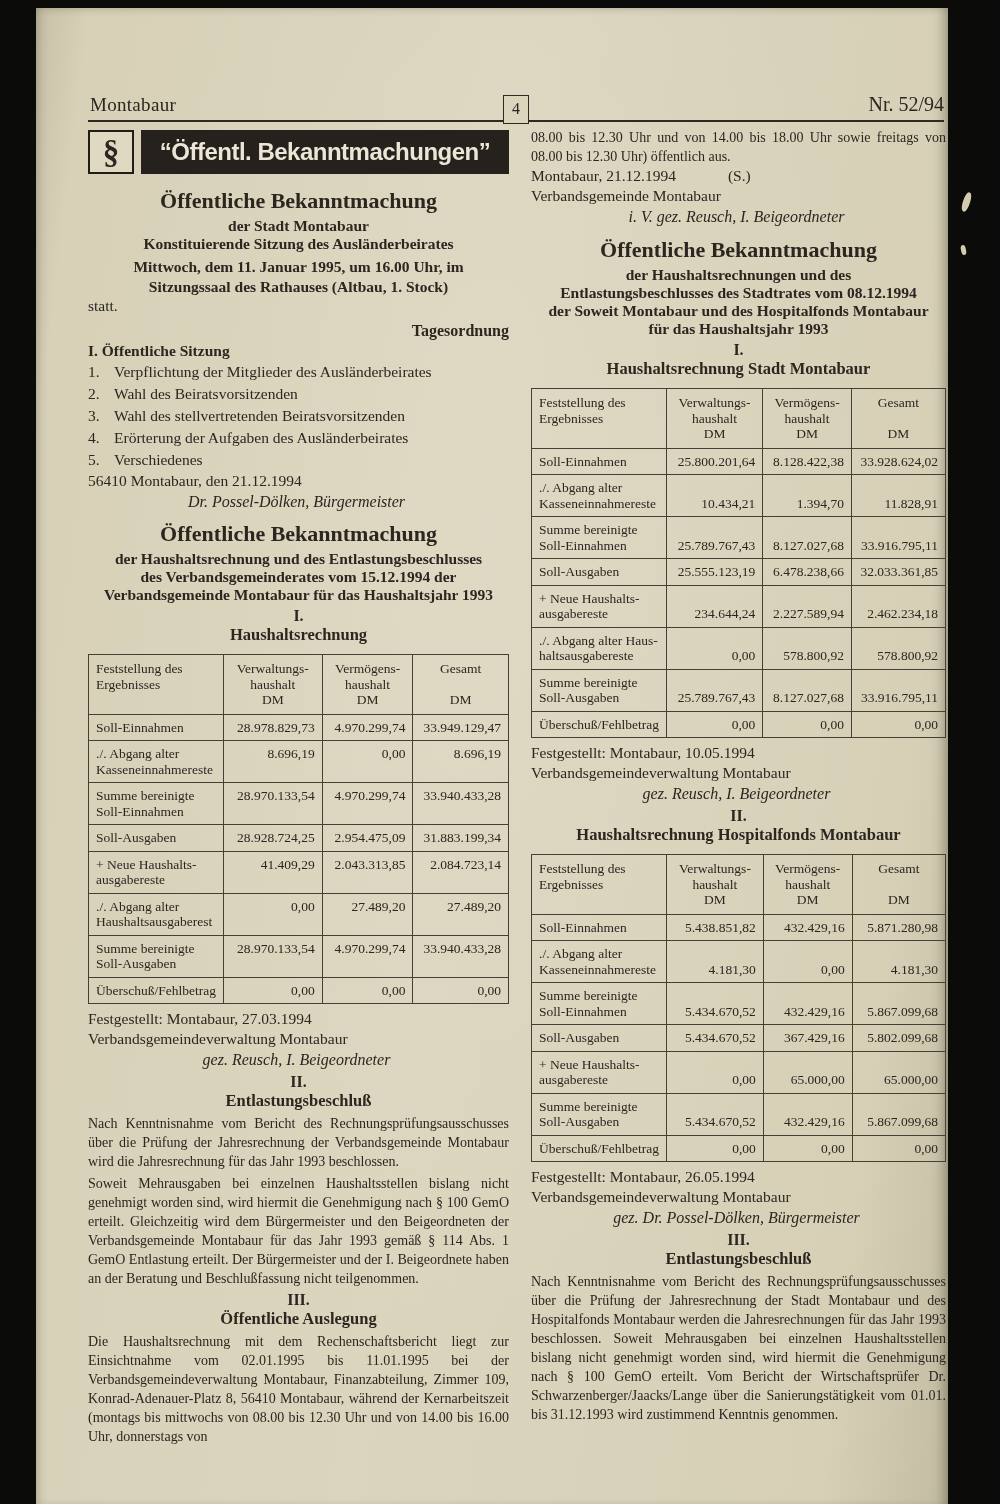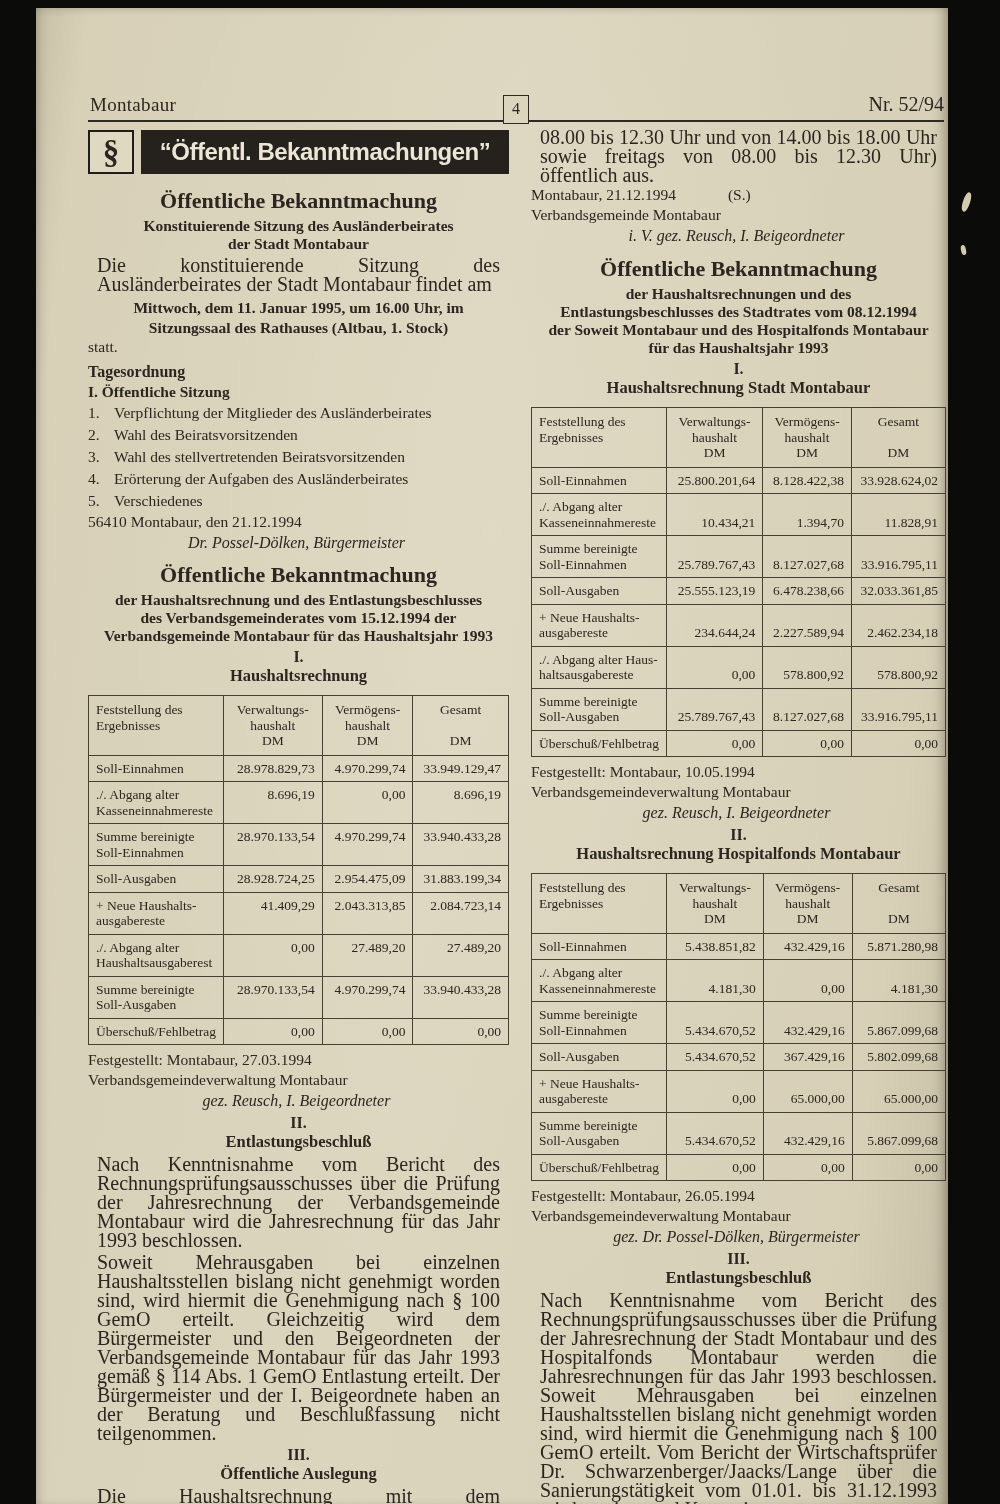--- a/index.html
+++ b/index.html
@@ -55,24 +55,24 @@
     font-family:"Liberation Sans", sans-serif; font-weight:bold;
     font-size:24px; letter-spacing:-0.5px;
     display:flex; align-items:center; justify-content:center;
   }
 
   
   .notice-title { font-size:22px; font-weight:bold; text-align:center; margin:14px 0 3px; }
   .subtitle { font-size:15.5px; font-weight:bold; text-align:center; line-height:18px; margin:0; }
   .numeral  { font-size:16px; font-weight:bold; text-align:center; line-height:19px; margin:2px 0 0; }
   .sec-head { font-size:16.5px; font-weight:bold; text-align:center; line-height:20px; margin:0 0 2px; }
-  p.body { font-size:20px; line-height:19px; text-align:justify; margin:3px 9px 0; }
+  p.body { font-size:14px; line-height:19px; text-align:justify; margin:3px 0 0; }
   .line  { font-size:15.5px; line-height:19.5px; margin:0; }
   .meeting { font-size:15.5px; font-weight:bold; text-align:center; line-height:19.5px; margin:4px 0 0; }
-  .center-bold { font-size:16px; font-weight:bold; text-align:left; margin:6px 0 2px; }
+  .center-bold { font-size:16px; font-weight:bold; text-align:right; margin:6px 0 2px; }
   .session { font-size:15.5px; font-weight:bold; margin:2px 0 1px; }
   .agenda { margin:0; padding:0; list-style:none; }
   .agenda li { display:flex; font-size:15.5px; line-height:22px; }
   .agenda .num { width:26px; flex:none; }
   .sig { font-size:16px; font-style:italic; text-align:center; padding-right:4px; line-height:21px; margin:1px 0 0; }
   .seal { margin-left:52px; }
 
   
   table.budget { width:100%; border-collapse:collapse; margin:9px 0 5px; font-size:13.5px; line-height:15.5px;padding-left:28px; }
   table.budget th, table.budget td { border:1.6px solid #463f34; }
@@ -99,24 +99,23 @@
     </header>
 
     <section class="col col-left">
 
       <div class="banner-row">
         <div class="par-box">§</div>
         <div class="banner">“Öffentl. Bekanntmachungen”</div>
       </div>
 
       <h2 class="notice-title">Öffentliche Bekanntmachung</h2>
+      <div class="subtitle">der Stadt Montabaur</div>
       <div class="subtitle">Konstituierende Sitzung des Ausländerbeirates</div>
-      <div class="subtitle">der Stadt Montabaur</div>
-
-      <p class="body">Die konstituierende Sitzung des Ausländerbeirates der Stadt Montabaur findet am</p>
+
       <div class="meeting">Mittwoch, dem 11. Januar 1995, um 16.00 Uhr, im</div>
       <div class="meeting" style="margin-top:0;">Sitzungssaal des Rathauses (Altbau, 1. Stock)</div>
       <div class="line">statt.</div>
 
       <div class="center-bold">Tagesordnung</div>
       <div class="session">I. Öffentliche Sitzung</div>
 
       <ul class="agenda">
         <li>
             <span class="num">1.</span>

